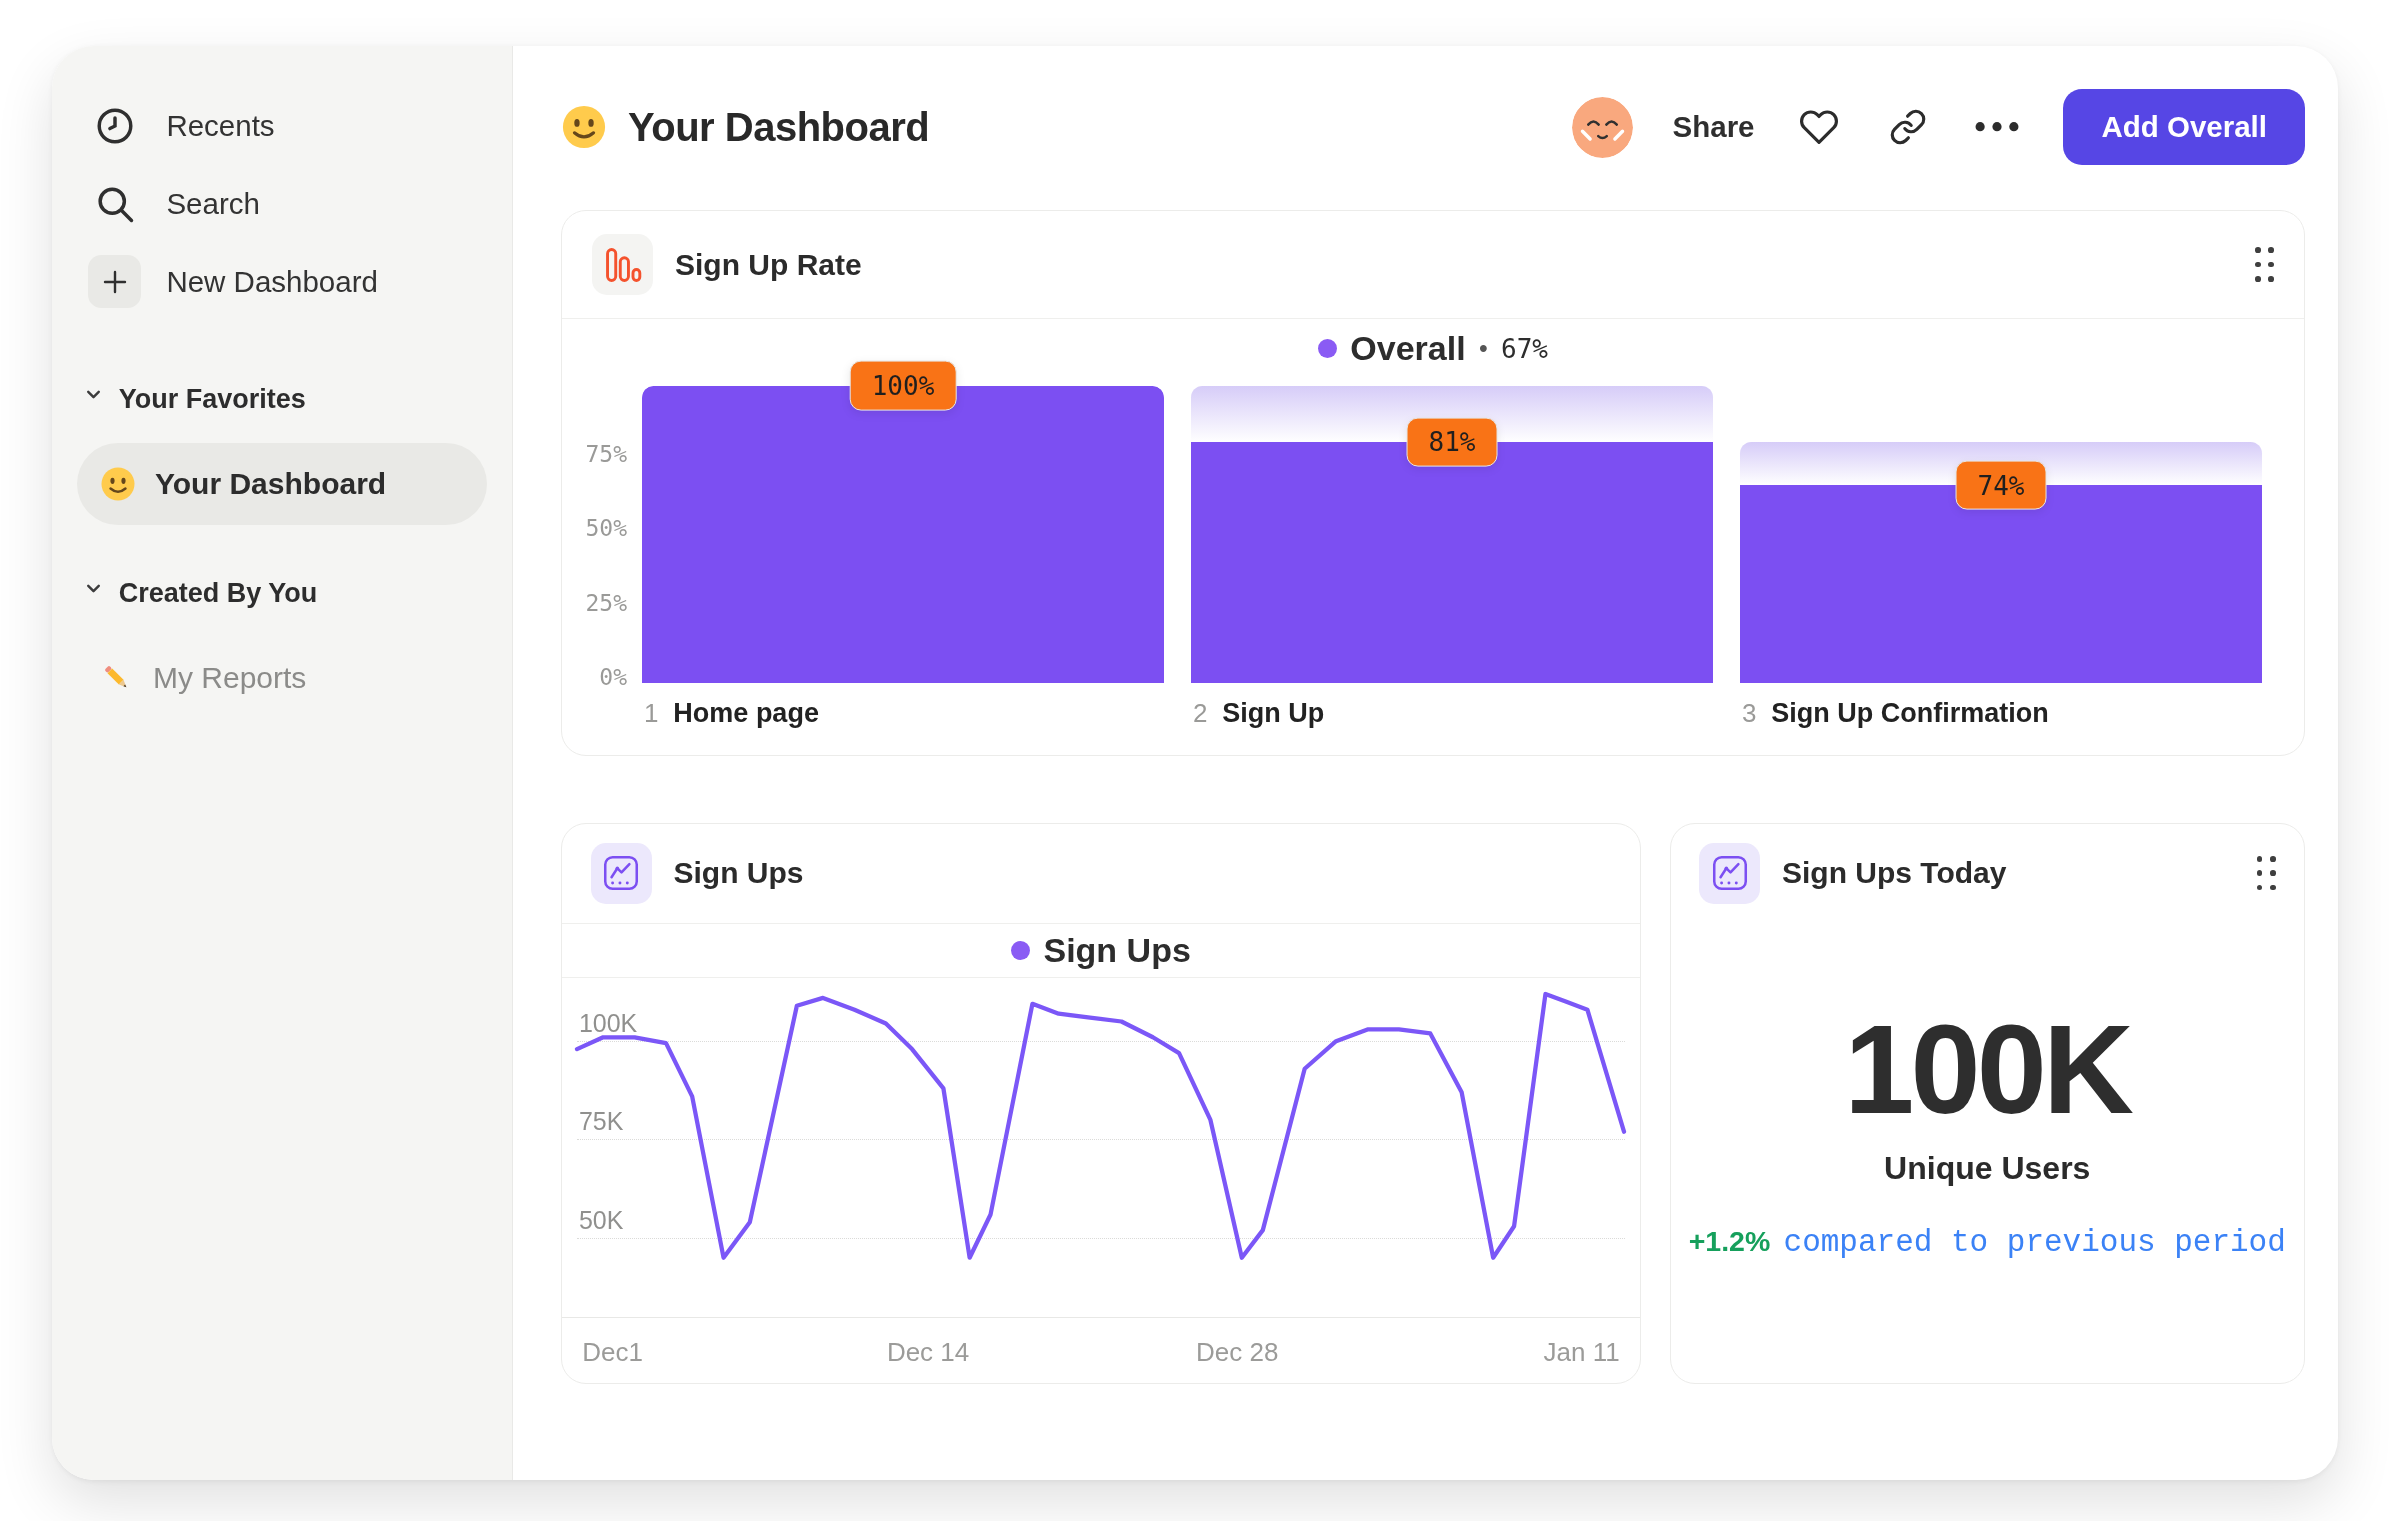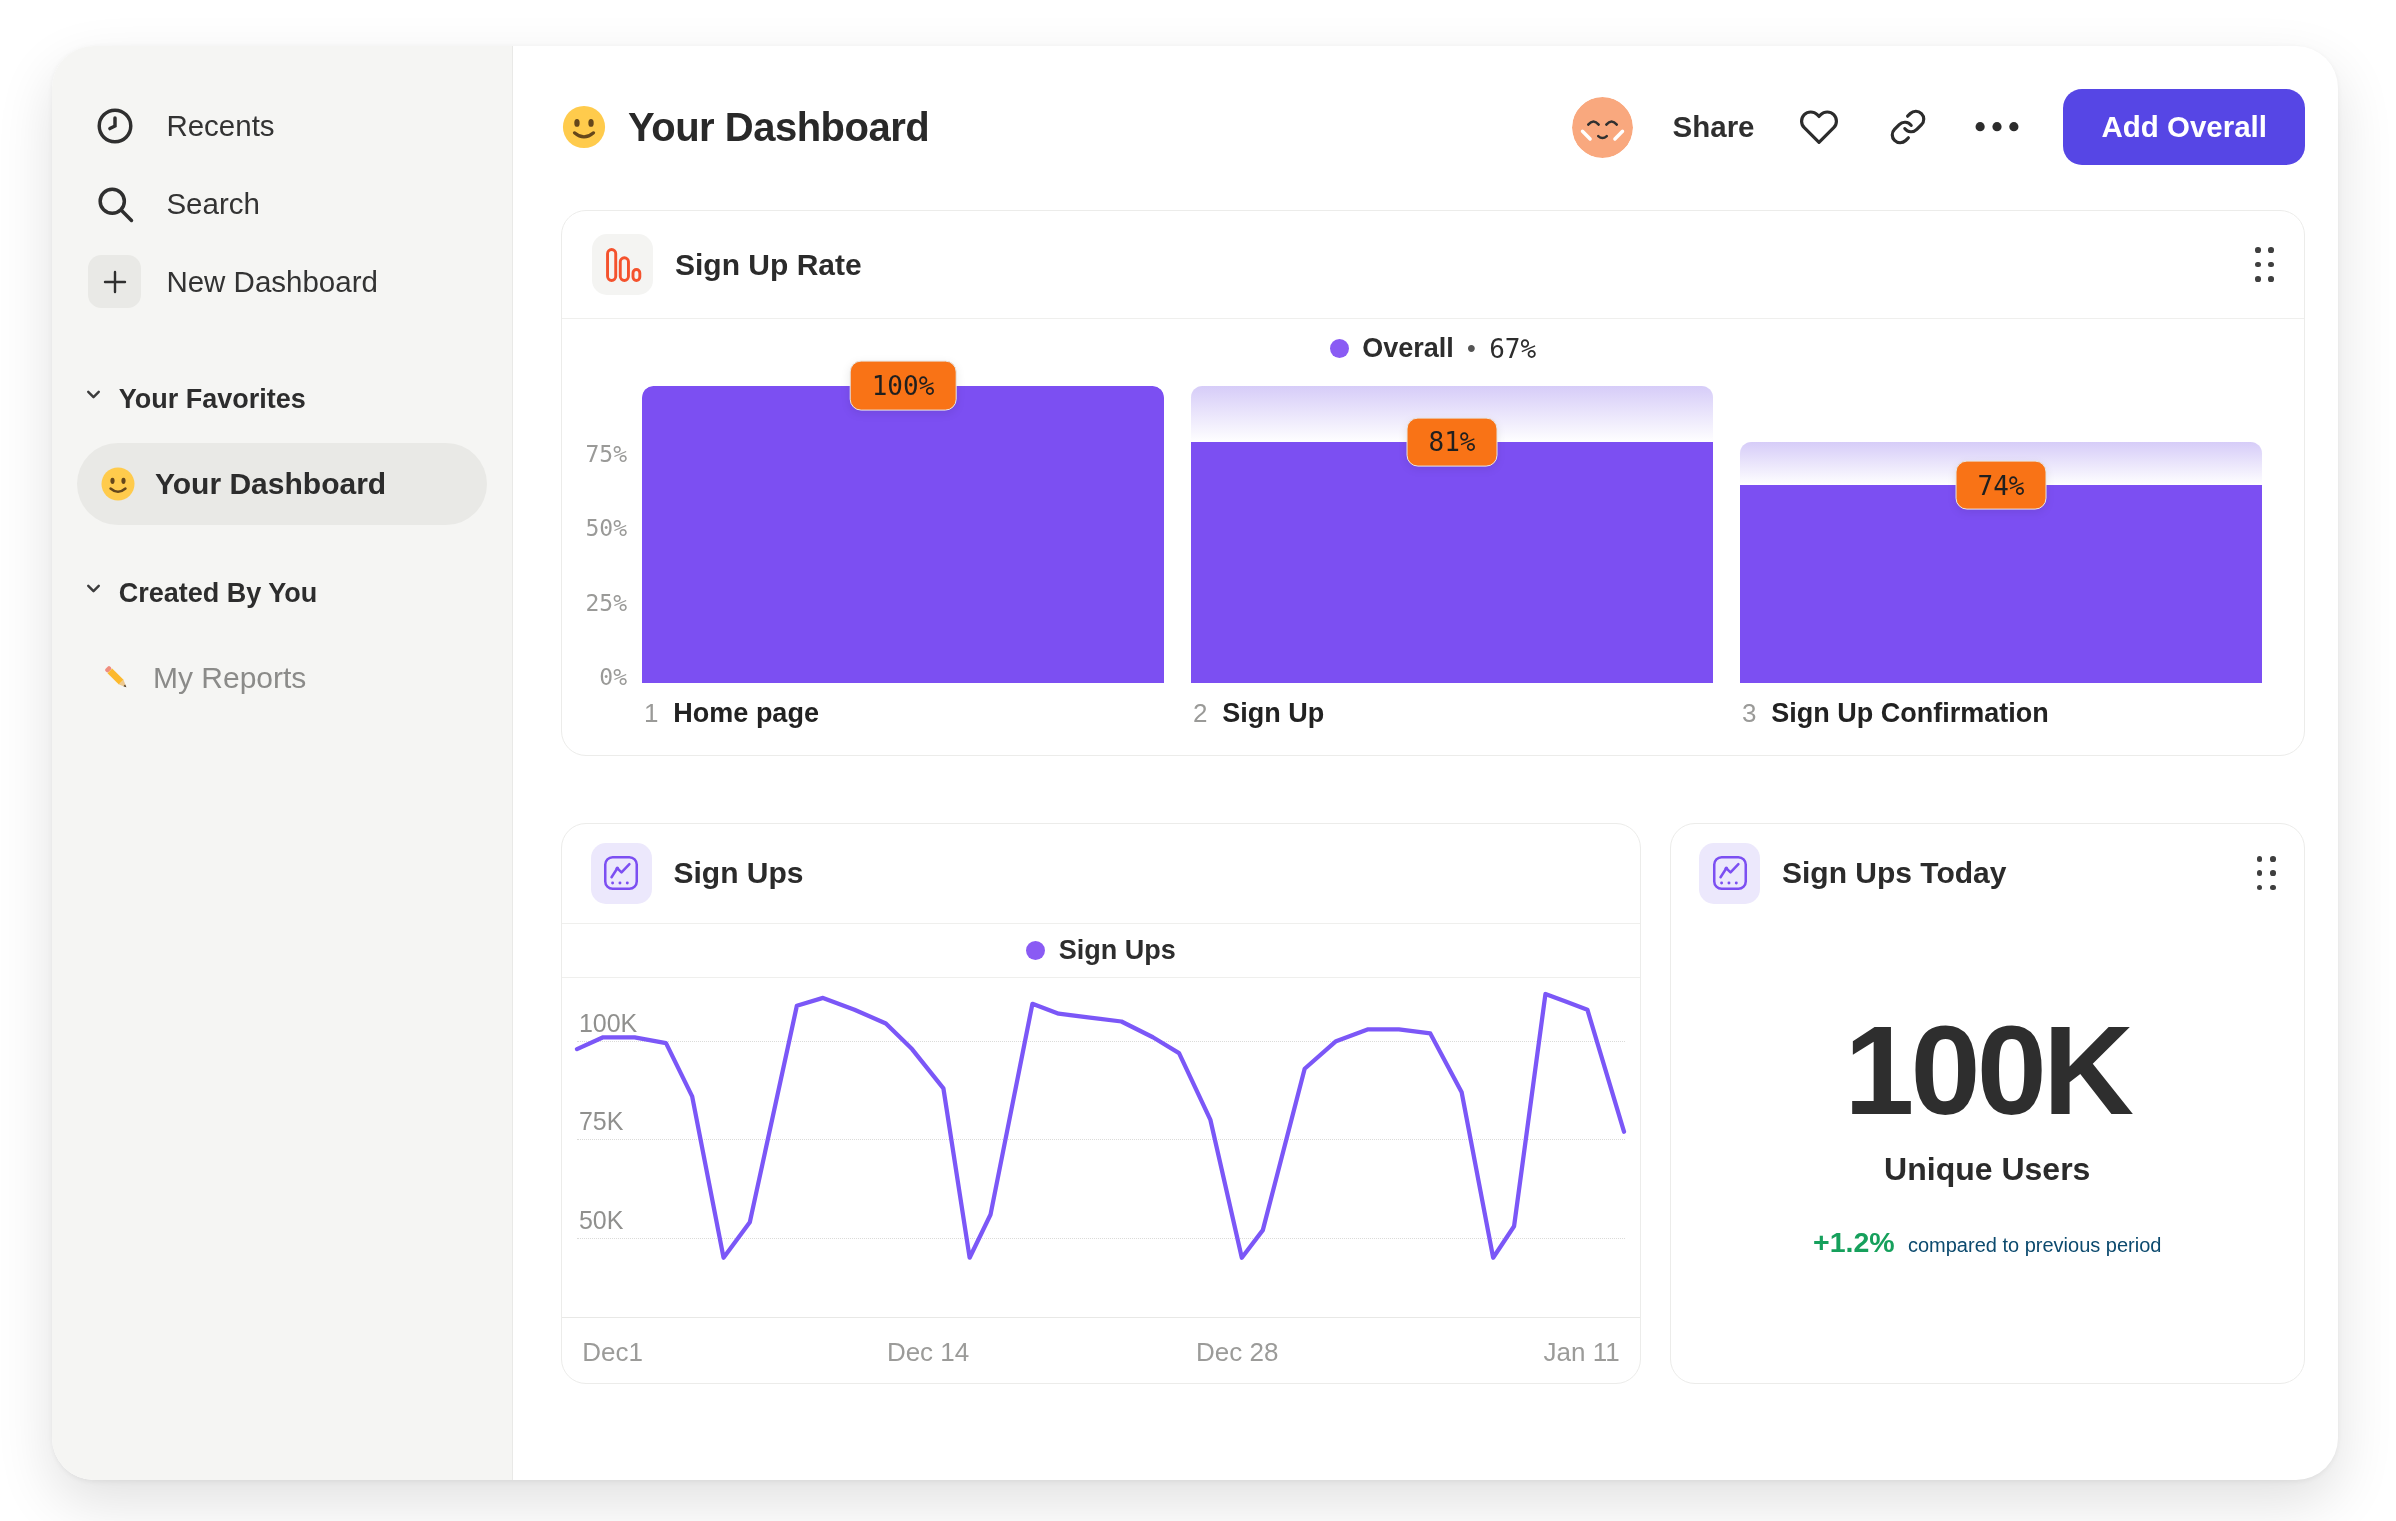--- a/index.html
+++ b/index.html
@@ -48,21 +48,21 @@
   .card-header{ display:flex; align-items:center; gap:22px; padding:23px 30px; }
   .card-icon-box{ width:61px; height:61px; border-radius:15px; display:flex; align-items:center; justify-content:center; flex:0 0 61px; }
   .card-icon-box.gray{ background:#f4f4f2; }
   .card-icon-box.lav{ background:#ece8fc; }
   .card-title{ font-size:30px; font-weight:650; color:#2b2b2b; }
   .drag-handle{ margin-left:auto; display:grid; grid-template-columns:repeat(2,5.7px); grid-auto-rows:5.7px; gap:8.6px 7.6px; cursor:grab; }
   .drag-handle i{ width:5.7px; height:5.7px; border-radius:50%; background:#3f3f3f; }
   .divider{ border-top:1px solid #efefed; }
   .legend-row{ display:flex; align-items:center; justify-content:center; gap:13.3px; }
   .legend-dot{ width:19px; height:19px; border-radius:50%; background:#8a5bf4; }
-  .legend-label{ font-size:27px; font-weight:600; color:#2d2d2d; }
+  .legend-label{ font-size:34px; font-weight:600; color:#2d2d2d; }
   .legend-sep{ font-size:25px; color:#555; }
   .legend-value{ font-size:26px; color:#2d2d2d; }
 
   
   .funnel-card{ margin-top:44px; }
   .funnel-legend{ height:59px; }
   .funnel-body{ display:flex; padding:7.6px 42px 0 0; }
   .funnel-axis{ width:80px; flex:0 0 80px; position:relative; height:297px; }
   .funnel-axis .tick{ position:absolute; right:15px; transform:translateY(50%); font-size:23px; color:#9a9a98; }
   .funnel-bars{ flex:1; display:flex; gap:27px; }
@@ -92,21 +92,21 @@
   .x-labels span{ position:absolute; top:19px; font-size:26px; color:#9b9b99; white-space:nowrap; }
 
   
   .today-card{ flex:1; height:561px; display:flex; flex-direction:column; }
   .today-card .card-header{ padding:19px 28.5px; }
   .today-body{ flex:1; display:flex; flex-direction:column; align-items:center; justify-content:center; padding-bottom:38px; }
   .big-number{ font-size:126px; font-weight:800; color:#2e2e2e; letter-spacing:-3.8px; line-height:1; }
   .big-label{ margin-top:17px; font-size:32px; font-weight:650; color:#2b2b2b; }
   .delta-row{ margin-top:38px; display:flex; align-items:baseline; gap:13.3px; }
   .delta-value{ font-size:28.5px; font-weight:700; color:#16a05c; }
-  .delta-note{ font-size:20px; color:#0c4a6e; }
+  .delta-note{ font-size:31px; color:#3b82f6;font-family:Liberation Mono, monospace; }
 </style>
 </head>
 <body>
 
 <div class="app-window">
 
   <aside class="sidebar">
 
     <div class="nav-item">
       <span class="nav-icon-box">

